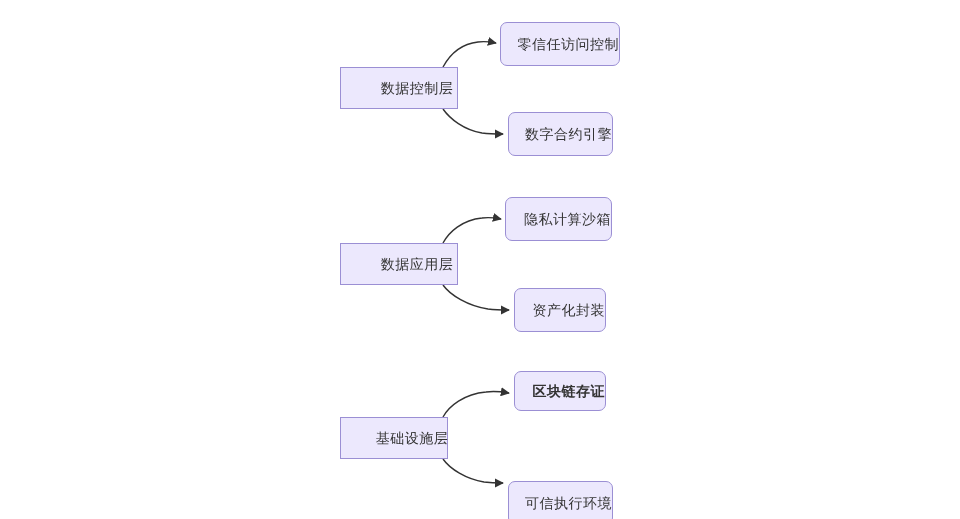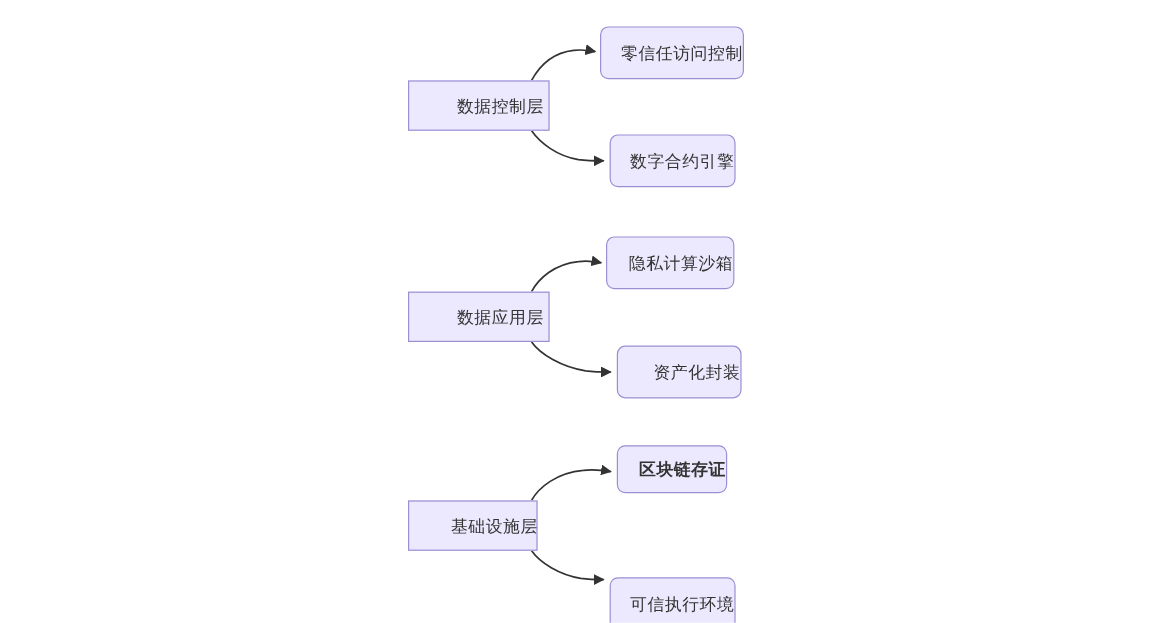--- a/index.html
+++ b/index.html
@@ -87,21 +87,21 @@
   <div class="node child" style="left:508px; top:112px; width:105px; height:44px;">
     <span class="node-label">数字合约引擎</span>
   </div>
 
   <div class="node parent" style="left:340px; top:243px; width:118px; height:42px;">
     <span class="node-label">数据应用层</span>
   </div>
   <div class="node child" style="left:505px; top:197px; width:107px; height:44px;">
     <span class="node-label">隐私计算沙箱</span>
   </div>
-  <div class="node child" style="left:514px; top:288px; width:104px; height:44px;">
+  <div class="node child" style="left:514px; top:288px; width:92px; height:44px;">
     <span class="node-label">资产化封装</span>
   </div>
 
   <div class="node parent" style="left:340px; top:417px; width:108px; height:42px;">
     <span class="node-label">基础设施层</span>
   </div>
   <div class="node child" style="left:514px; top:371px; width:92px; height:40px;font-weight:bold;">
     <span class="node-label">区块链存证</span>
   </div>
   <div class="node child" style="left:508px; top:481px; width:105px; height:44px;">

